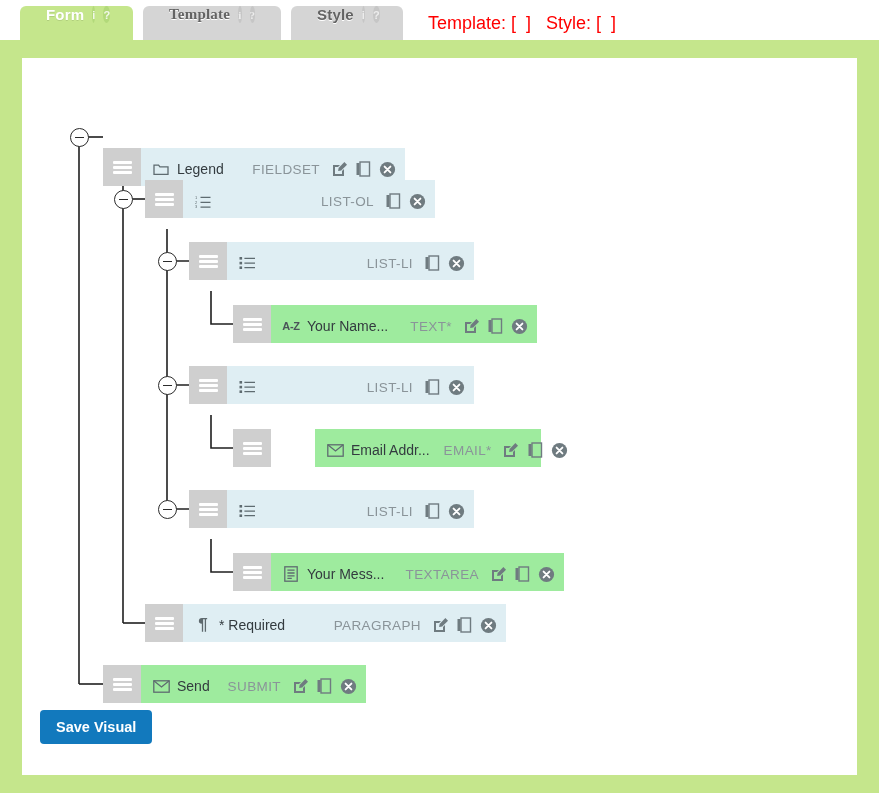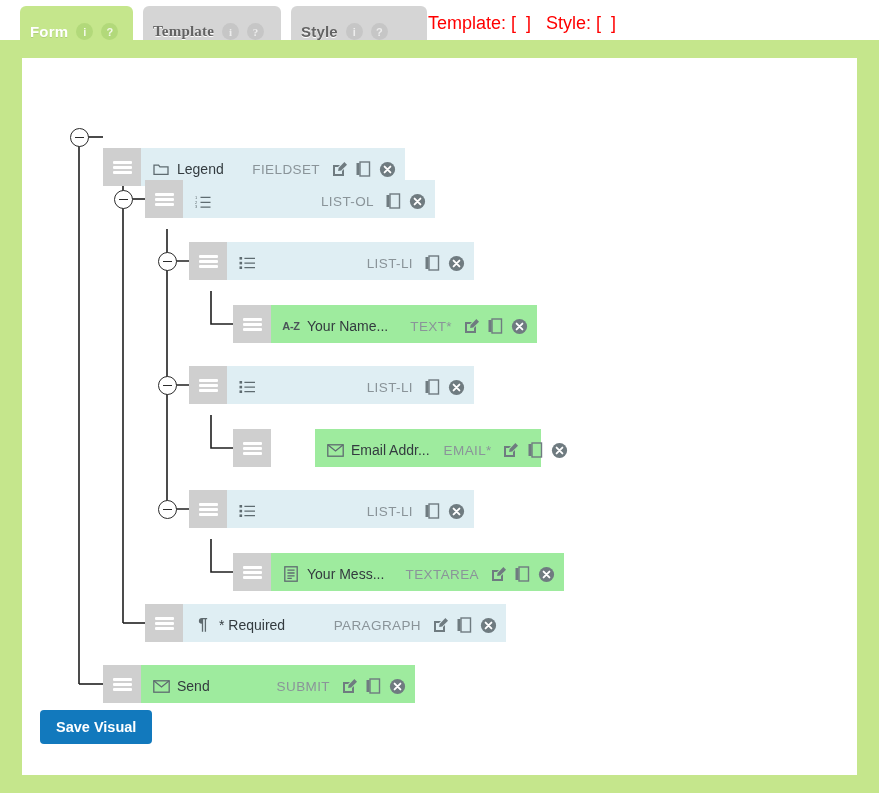--- a/index.html
+++ b/index.html
@@ -23,40 +23,40 @@
     width: 879px;
     height: 40px;
   }
   .tab {
     position: absolute;
     top: 6px;
     height: 34px;
     box-sizing: border-box;
     border-radius: 6px 6px 0 0;
     display: flex;
-    align-items: flex-end;
-    padding: 0 10px;
+    align-items: flex-start;
+    padding: 0 26px;
     cursor: pointer;
     user-select: none;
   }
   .tab-label {
     font-size: 15px;
     font-weight: bold;
     letter-spacing: 0.2px;
   }
   .tab.active {
     background: #c5e68c;
     left: 20px;
     width: 113px;
   }
   .tab.active .tab-label { color: #ffffff; text-shadow: 0 1px 0 rgba(0,0,0,0.10); }
   .tab.inactive { background: #d5d5d5; }
   .tab.inactive .tab-label { color: #636363; text-shadow: 0 1px 0 #ffffff; }
   .tab.t-template { left: 143px; width: 138px; font-family: Liberation Serif, serif; }
-  .tab.t-style { left: 291px; width: 136px; }
+  .tab.t-style { left: 291px; width: 112px; }
 
   .badge {
     width: 17px; height: 17px;
     border-radius: 50%;
     display: inline-flex;
     align-items: center;
     justify-content: center;
     font-size: 11px;
     font-weight: bold;
     margin-left: 8px;
@@ -643,21 +643,21 @@
               <span class="act">
                   <svg width="17" height="17" viewBox="0 0 17 17">
                     <circle cx="8.5" cy="8.5" r="7.6" fill="currentColor"></circle>
                     <path d="M5.6 5.6 11.4 11.4M11.4 5.6 5.6 11.4" stroke="#ffffff" stroke-width="1.9" stroke-linecap="round"></path>
                   </svg>
                 </span>
             </span>
           </div>
         </div>
 
-        <div class="node" style="left:81px; top:607px; width:312px;">
+        <div class="node" style="left:81px; top:607px; width:263px;">
           <div class="handle">
               <span class="bars">
                 <i></i>
                 <i></i>
                 <i></i>
               </span>
             </div>
           <div class="body green">
             <span class="type-icon">
               <svg width="17" height="13" viewBox="0 0 17 13" fill="none" stroke="currentColor" stroke-width="1.3">

